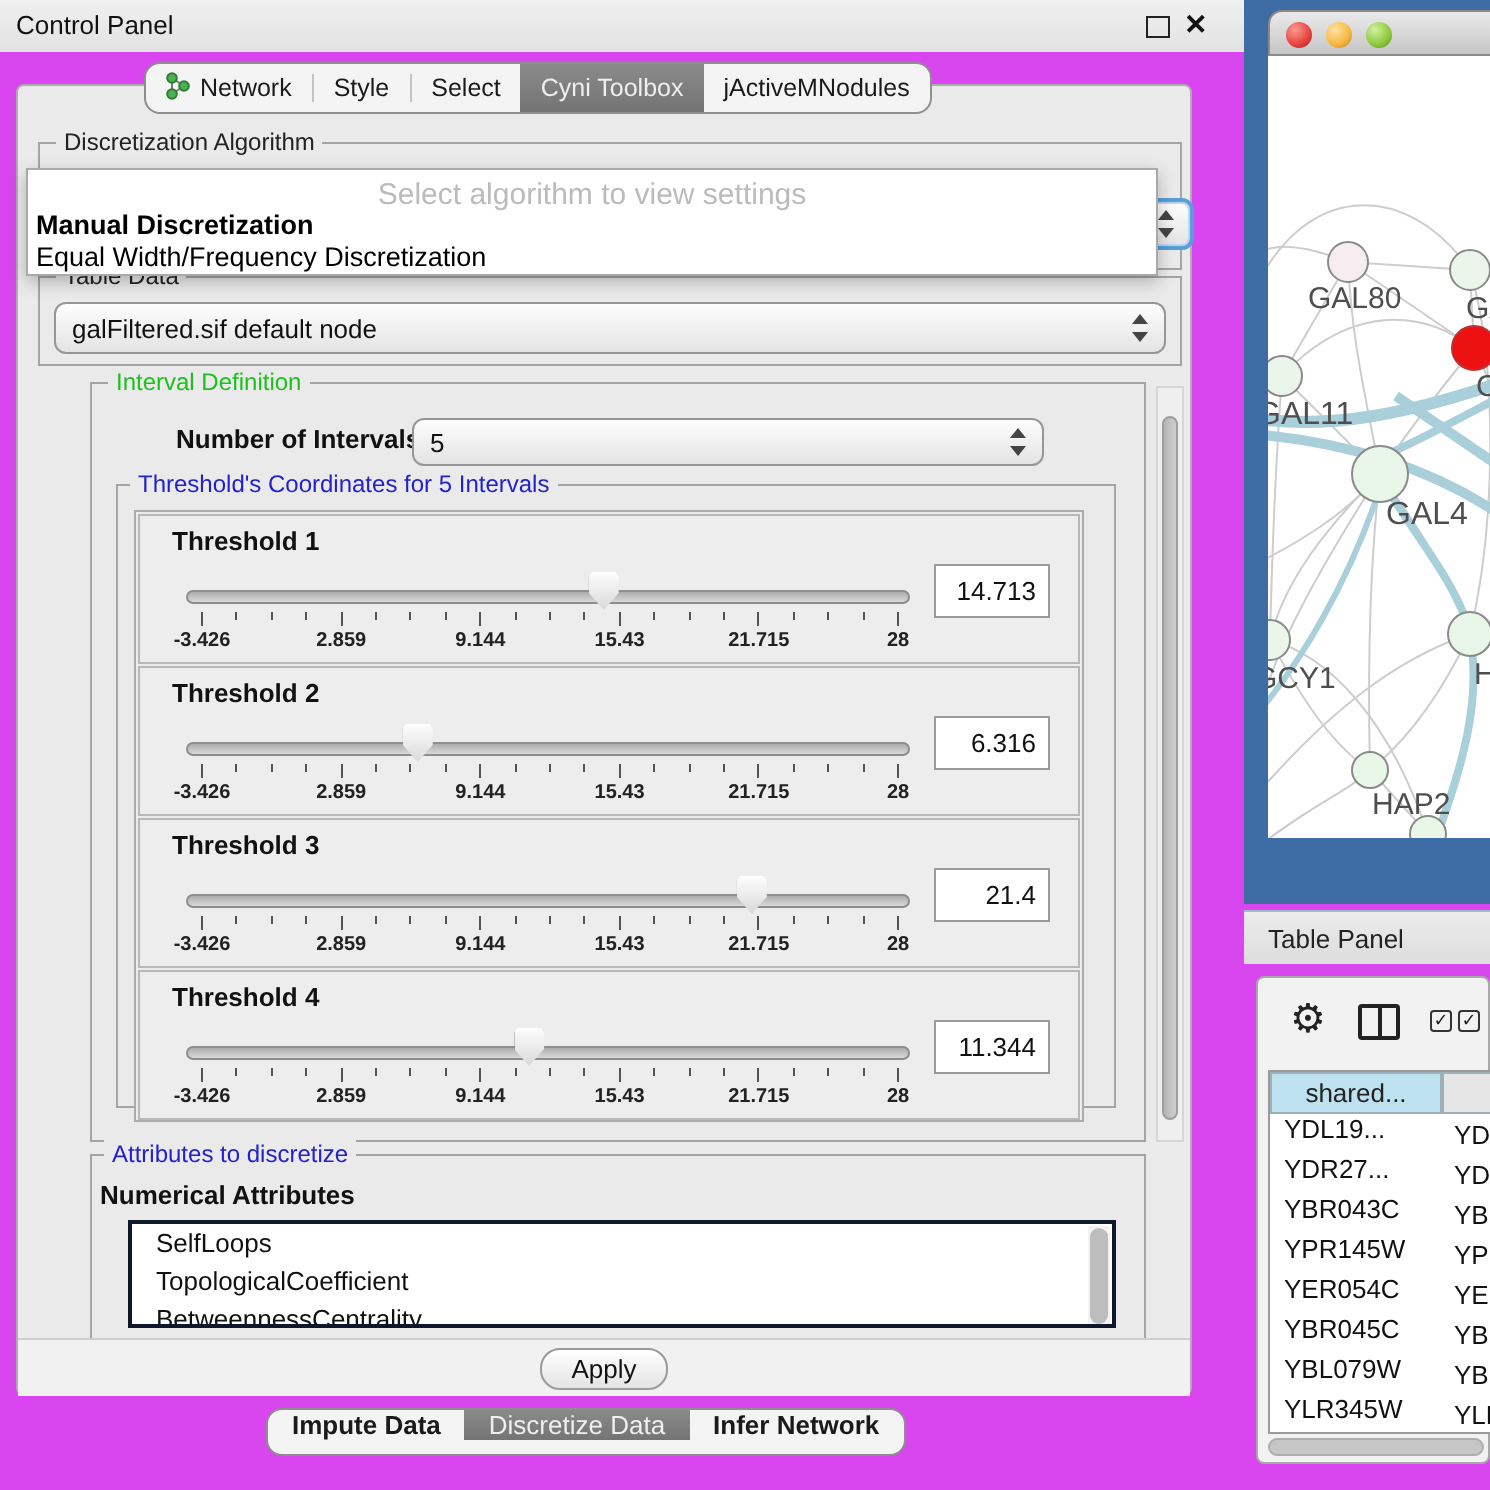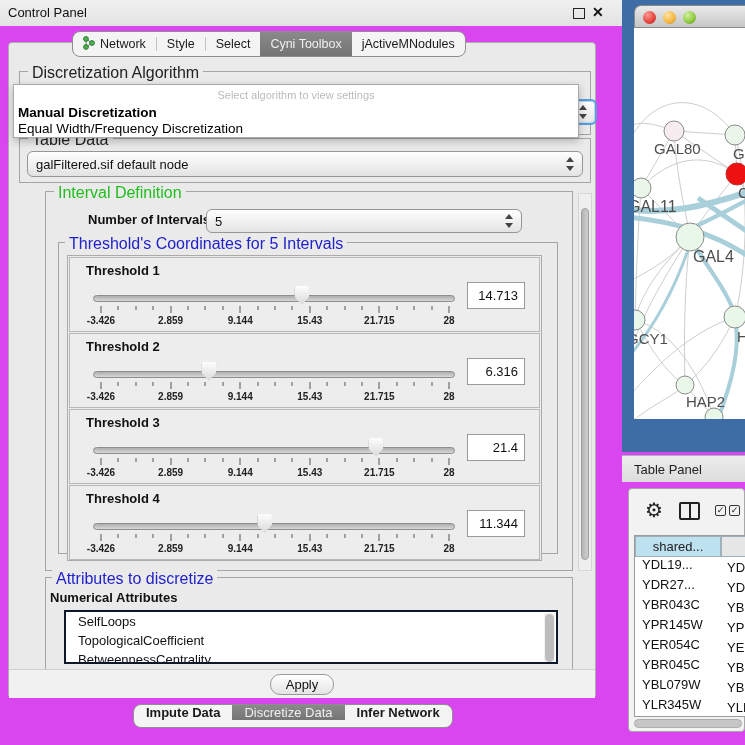--- a/index.html
+++ b/index.html
@@ -19,37 +19,37 @@
   .tab { display:flex; align-items:center; padding:0 10px; font-size:12.5px; color:#1a1a1a; }
   .tab.active { background:linear-gradient(#8A8A8A,#747474); color:#EFEFEF; }
   .tab-sep { width:1px; background:#C3C3C3; margin:5px 0; }
   .tab-icon { margin-right:5px; display:inline-block; }
 
   
   .cp-content { position:absolute; left:8px; top:42px; width:588px; height:656px;
     border:1px solid #ADADAD; border-radius:4px; background:#EAEAEA; }
 
   .group { position:absolute; border:1px solid #A5A5A5; }
-  .legend { position:absolute; top:-8px; left:8px; background:#EAEAEA; padding:0 4px; font-size:16px; color:#222; white-space:nowrap; }
+  .legend { position:absolute; top:-8px; left:8px; background:#EAEAEA; padding:0 4px; font-size:12px; color:#222; white-space:nowrap; }
   .legend.green { color:#1FBF1F; }
   .legend.blue { color:#2222CC; }
 
   .combo { position:absolute; height:26px; border:1px solid #969696; border-radius:6px;
     background:linear-gradient(#FEFEFE,#E3E3E3); font-size:13px; color:#111;
     display:flex; align-items:center; padding:0 22px 0 8px; }
   .combo.focus-ring { border:2px solid #5B9DD9; box-shadow:0 0 0 1px #BCD6EE inset; }
   .stepper { position:absolute; right:7px; top:50%; transform:translateY(-50%); width:9px; height:14px; }
   .stepper:before, .stepper:after { content:""; position:absolute; left:0; border-left:4.5px solid transparent; border-right:4.5px solid transparent; }
   .stepper:before { top:0; border-bottom:5px solid #444; }
   .stepper:after { bottom:0; border-top:5px solid #444; }
 
   
   .popup { position:absolute; left:4px; top:41px; width:566px; height:54px; background:#FFFFFF;
     border:1px solid #A9A9A9; box-shadow:0 3px 8px rgba(0,0,0,0.25); z-index:6; }
-  .popup-placeholder { position:absolute; left:0; top:4px; width:100%; text-align:center; font-size:11px; color:#BBBBBB; }
+  .popup-placeholder { position:absolute; left:0; top:4px; width:100%; text-align:center; font-size:15px; color:#BBBBBB; }
   .popup-opt { position:absolute; left:4px; font-size:13.5px; color:#000; white-space:nowrap; }
   .popup-opt.first { top:20px; font-weight:bold; }
   .popup-opt.second { top:36px; }
 
   
   .noi-label { position:absolute; left:42px; top:20px; font-size:13px; font-weight:bold; color:#111; }
   .thr-list { position:absolute; left:8px; top:12px; width:475px; height:306px; border:1px solid #ABABAB; background:#ECECEC; }
   .threshold-box { position:absolute; left:1px; width:471px; height:75px; border:1px solid #B8B8B8; background:#EDEDED; }
   .t-label { position:absolute; left:16px; top:5px; font-size:13px; font-weight:bold; color:#111; }
   .track { position:absolute; left:23px; top:37px; width:362px; height:7px; border:1px solid #8E8E8E; border-radius:4px;

